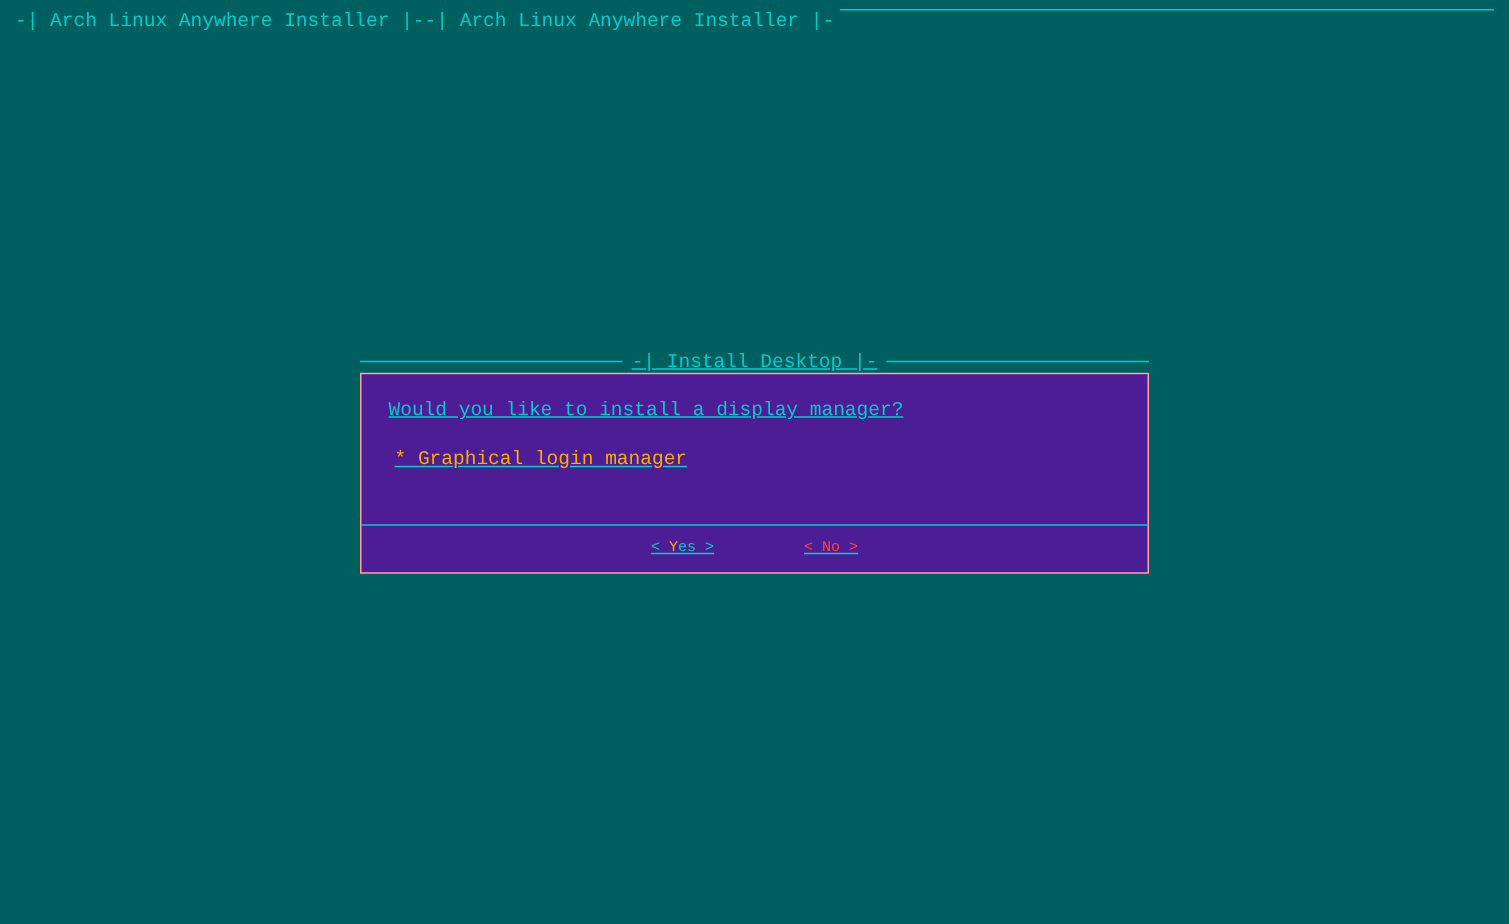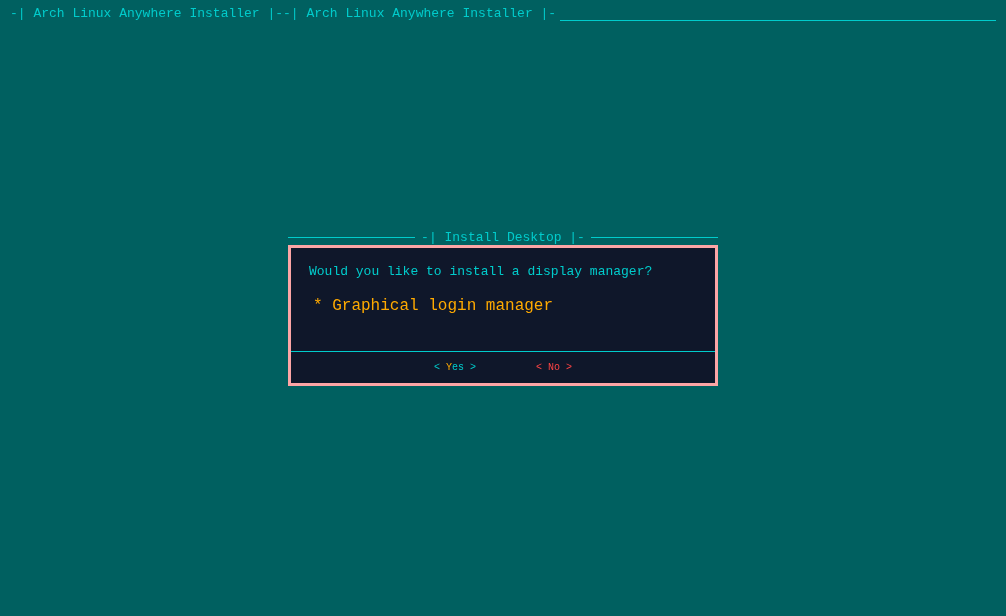--- a/index.html
+++ b/index.html
@@ -24,41 +24,42 @@
       top: 6px;
       left: 0;
       right: 0;
       color: #00cccc;
       font-size: 13px;
       padding: 0 10px;
     }
 
     .title-bar-line {
       display: flex;
-      align-items: flex-end;
+      align-items: flex-start;
     }
 
     .title-bar-line::before {
       content: '-| Arch Linux Anywhere Installer |-';
       color: #00cccc;
     }
 
     .title-bar-separator {
       flex: 1;
       height: 1px;
       background-color: #00cccc;
       margin-left: 4px;
     }
 
     .screen-center {
       position: absolute;
       top: 50%;
       left: 50%;
       transform: translate(-50%, -50%);
-      width: 430px;
+      width: 526px;
+      text-decoration: underline;
     }
 
     .dialog-wrapper {
       position: relative;
     }
 
     .dialog-title-row {
       display: flex;
       align-items: center;
       margin-bottom: 0;
@@ -77,34 +78,34 @@
       font-size: 13px;
     }
 
     .dialog-title-line-right {
       flex: 1;
       height: 1px;
       background-color: #00cccc;
     }
 
     .dialog-box {
-      border: 3px solid #fca5a5;
-      background-color: #0f172a;
+      border: 1px solid #fca5a5;
+      background-color: #4c1d95;
       padding: 16px 18px 0 18px;
     }
 
     .dialog-question {
       color: #00cccc;
       font-size: 13px;
       margin-bottom: 18px;
     }
 
     .dialog-option {
       color: #ffaa00;
-      font-size: 16px;
+      font-size: 13px;
       margin-bottom: 36px;
       padding-left: 4px;
     }
 
     .dialog-separator {
       height: 1px;
       background-color: #00cccc;
       margin: 0 -18px;
     }
 

